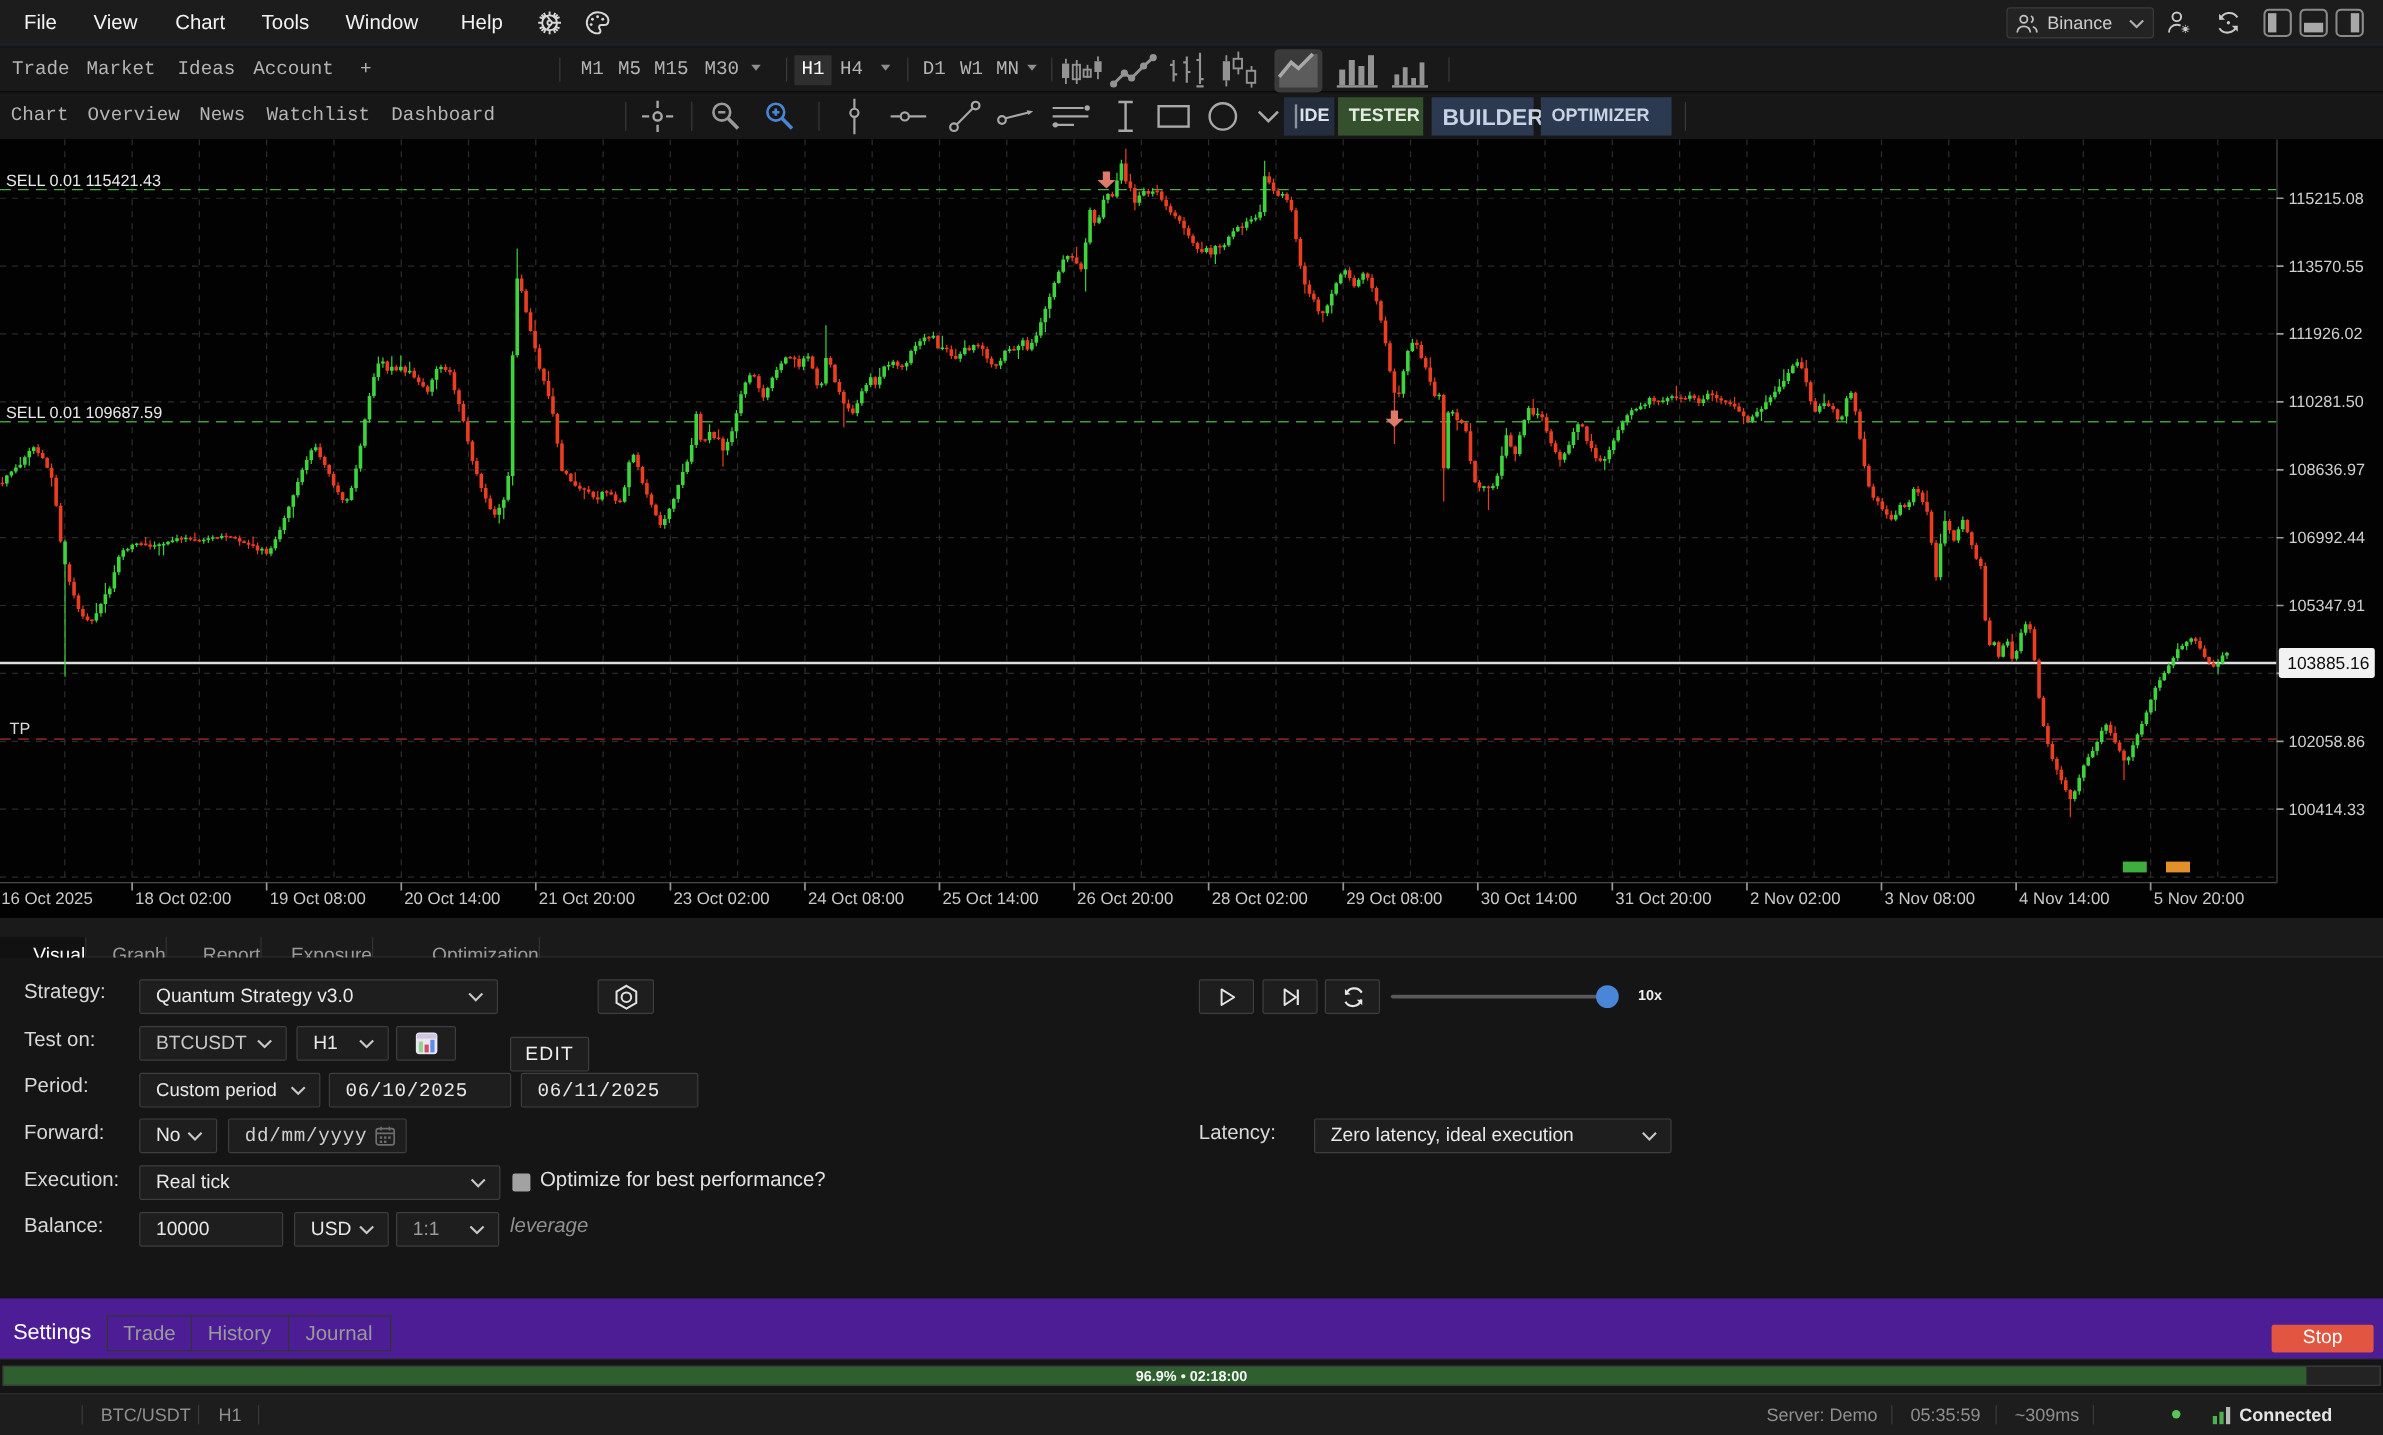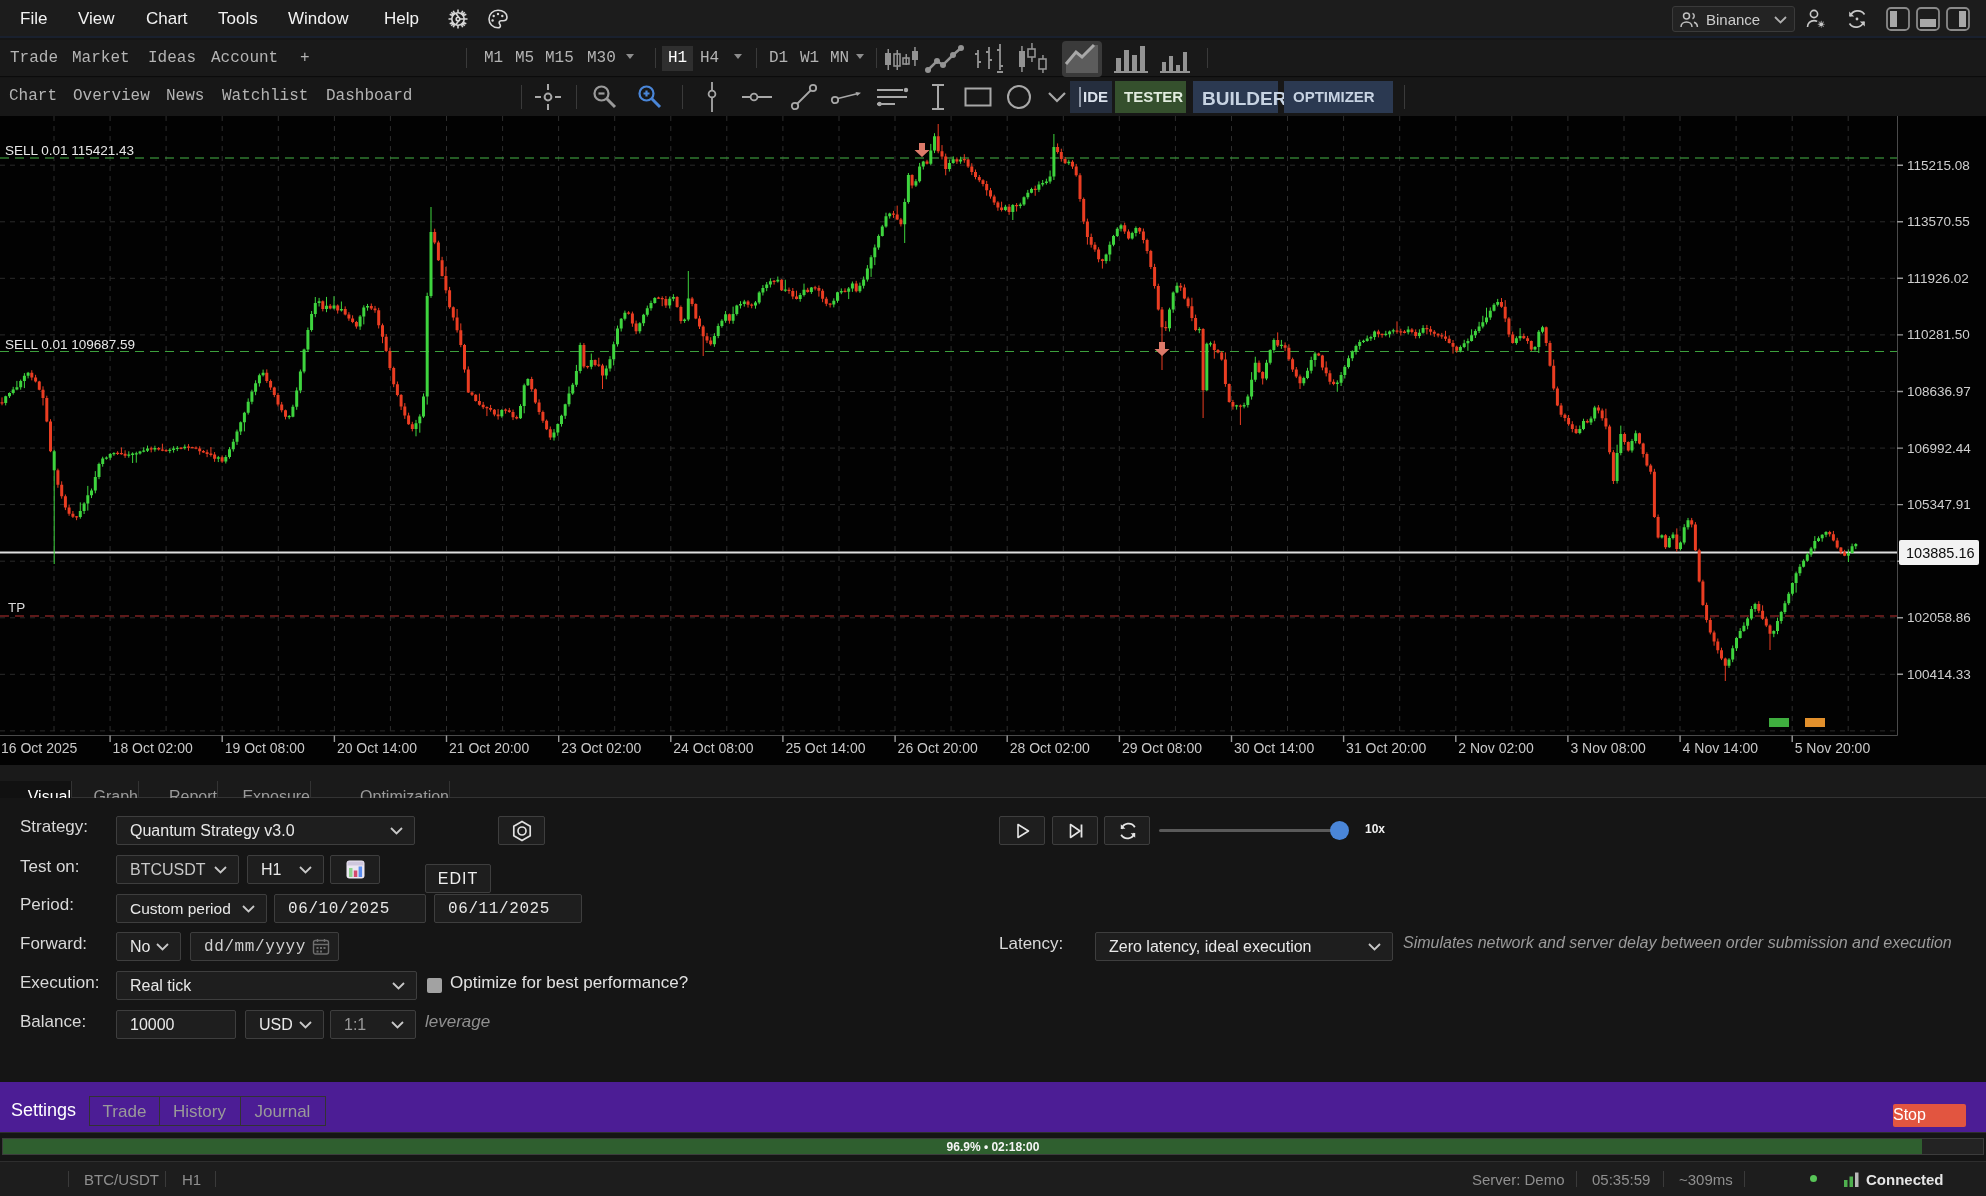--- a/index.html
+++ b/index.html
@@ -461,28 +461,27 @@
 <div class="abs" style="left:1159px;top:31px;width:181px;height:3px;background:#5a5a5a;border-radius:2px;"></div>
 <div class="abs" style="left:1330px;top:23px;width:19px;height:19px;background:#4a86d8;border-radius:50%;"></div>
 <span class="abs" style="left:1365px;top:24px;font-size:12px;font-weight:bold;color:#f0f0f0;">10x</span>
 <span class="lbl" style="left:999px;top:136px">Latency:</span>
 <div class="selbox" style="left:1095px;top:134px;width:298px;">
       <span class="txt" style="color:#e8e8e8;font-size:16px">Zero latency, ideal execution</span>
       <svg width="13" height="8" viewBox="0 0 13 8" style="position:absolute;right:11px;top:50%;margin-top:-4px;">
         <path d="M1 1l5.5 5.5L12 1" stroke="#c8c8c8" stroke-width="1.8" fill="none"></path>
       </svg>
     </div>
-<span class="abs" style="left:1403px;top:136px;font-size:16px;font-style:italic;color:#9a9a9a;white-space:nowrap;">Simulates network and server delay between order submission and execution</span>
 </div>
 <div class="row" id="tabs2">
 <span class="abs" style="left:11px;top:18px;font-size:18px;color:#ffffff;">Settings</span>
 <div class="tab2" style="left:89px;width:71px;">Trade</div>
 <div class="tab2" style="left:159px;width:82px;border-left:none;">History</div>
 <div class="tab2" style="left:240px;width:86px;border-left:none;">Journal</div>
-<div class="abs" style="left:1893px;top:22px;width:73px;height:23px;background:#e25540;border-radius:2px;text-align:left;"><span style="font-size:16px;color:#fff;line-height:22px;">Stop</span></div>
+<div class="abs" style="left:1893px;top:22px;width:85px;height:23px;background:#e25540;border-radius:2px;text-align:center;"><span style="font-size:16px;color:#fff;line-height:22px;">Stop</span></div>
 </div>
 <div class="row" id="progrow">
 <div class="abs" style="left:2px;top:5px;width:1982px;height:17px;background:#232323;border:1px solid #3c3c3c;">
 <div class="abs" style="left:0;top:0;width:96.9%;height:15px;background:#2f5f2f;"></div>
 <div class="abs" style="left:0;top:1px;width:100%;text-align:center;font-size:12px;font-weight:bold;color:#f5f5f5;">96.9% • 02:18:00</div>
 </div>
   </div>
 <div class="row" id="statusbar">
 <span class="it" style="left:14px;margin-top:28px;">Ready</span>
 <div class="vsep" style="left:68px;top:9px;height:16px;"></div>

